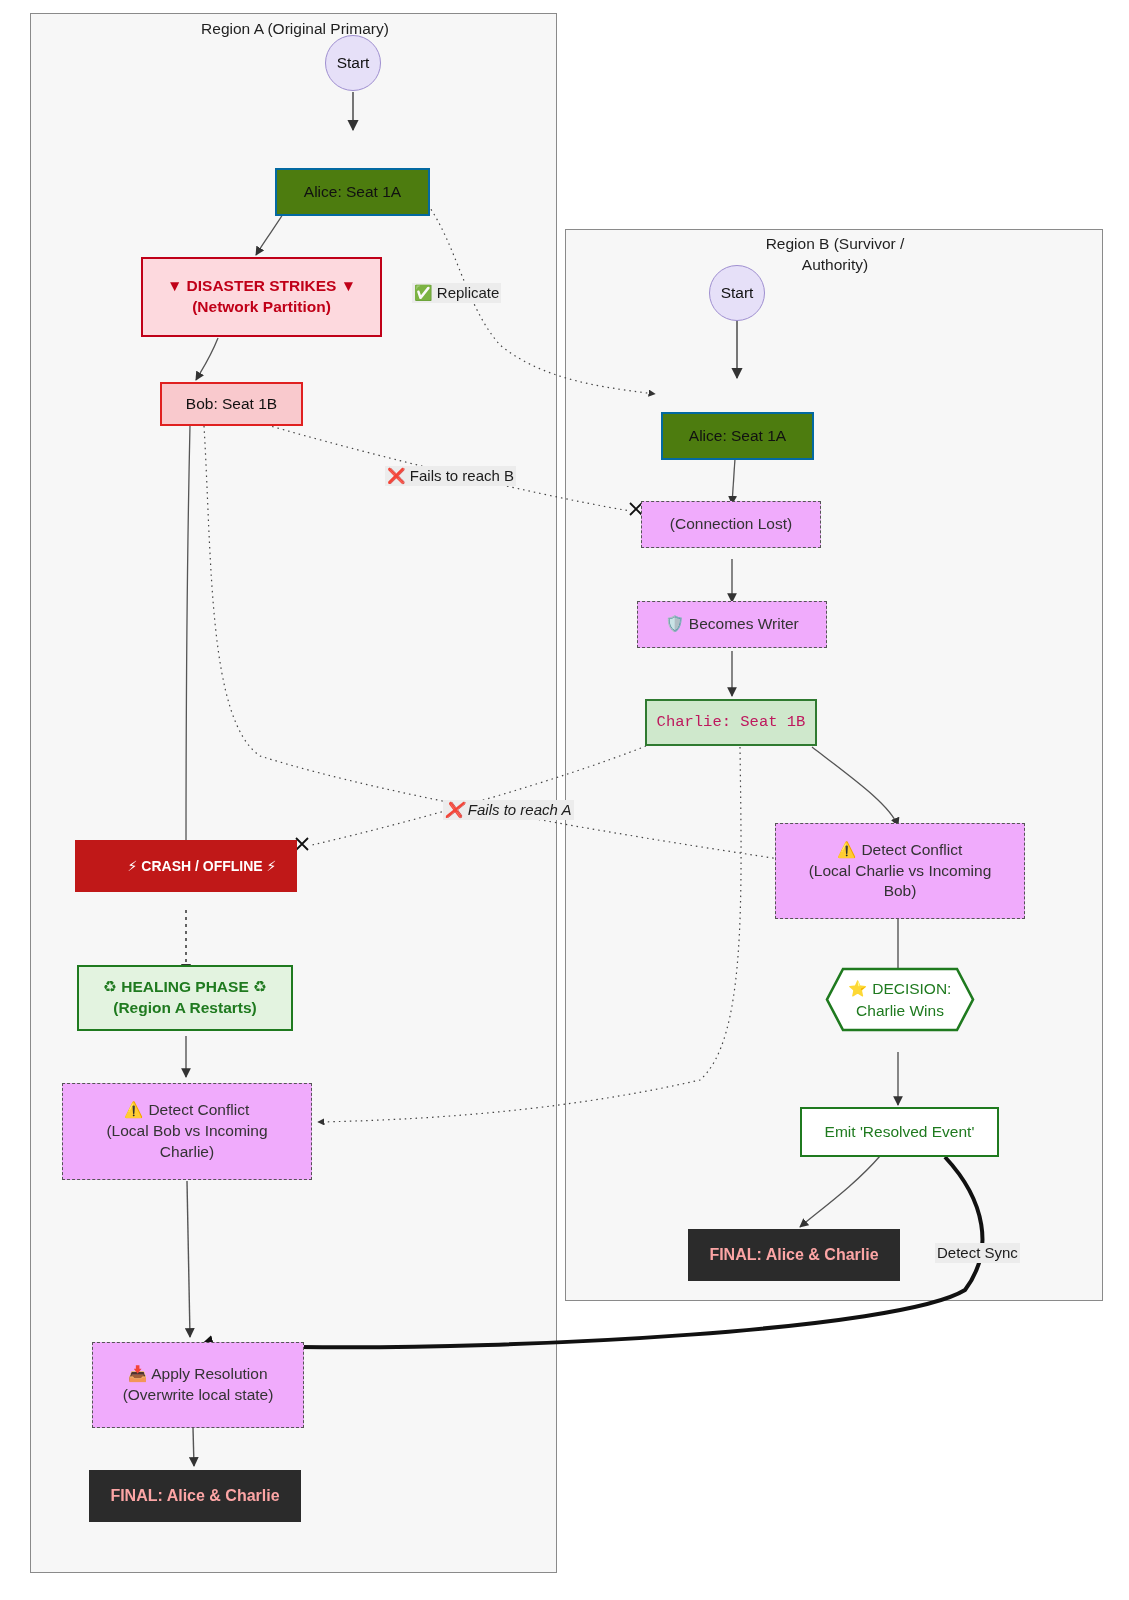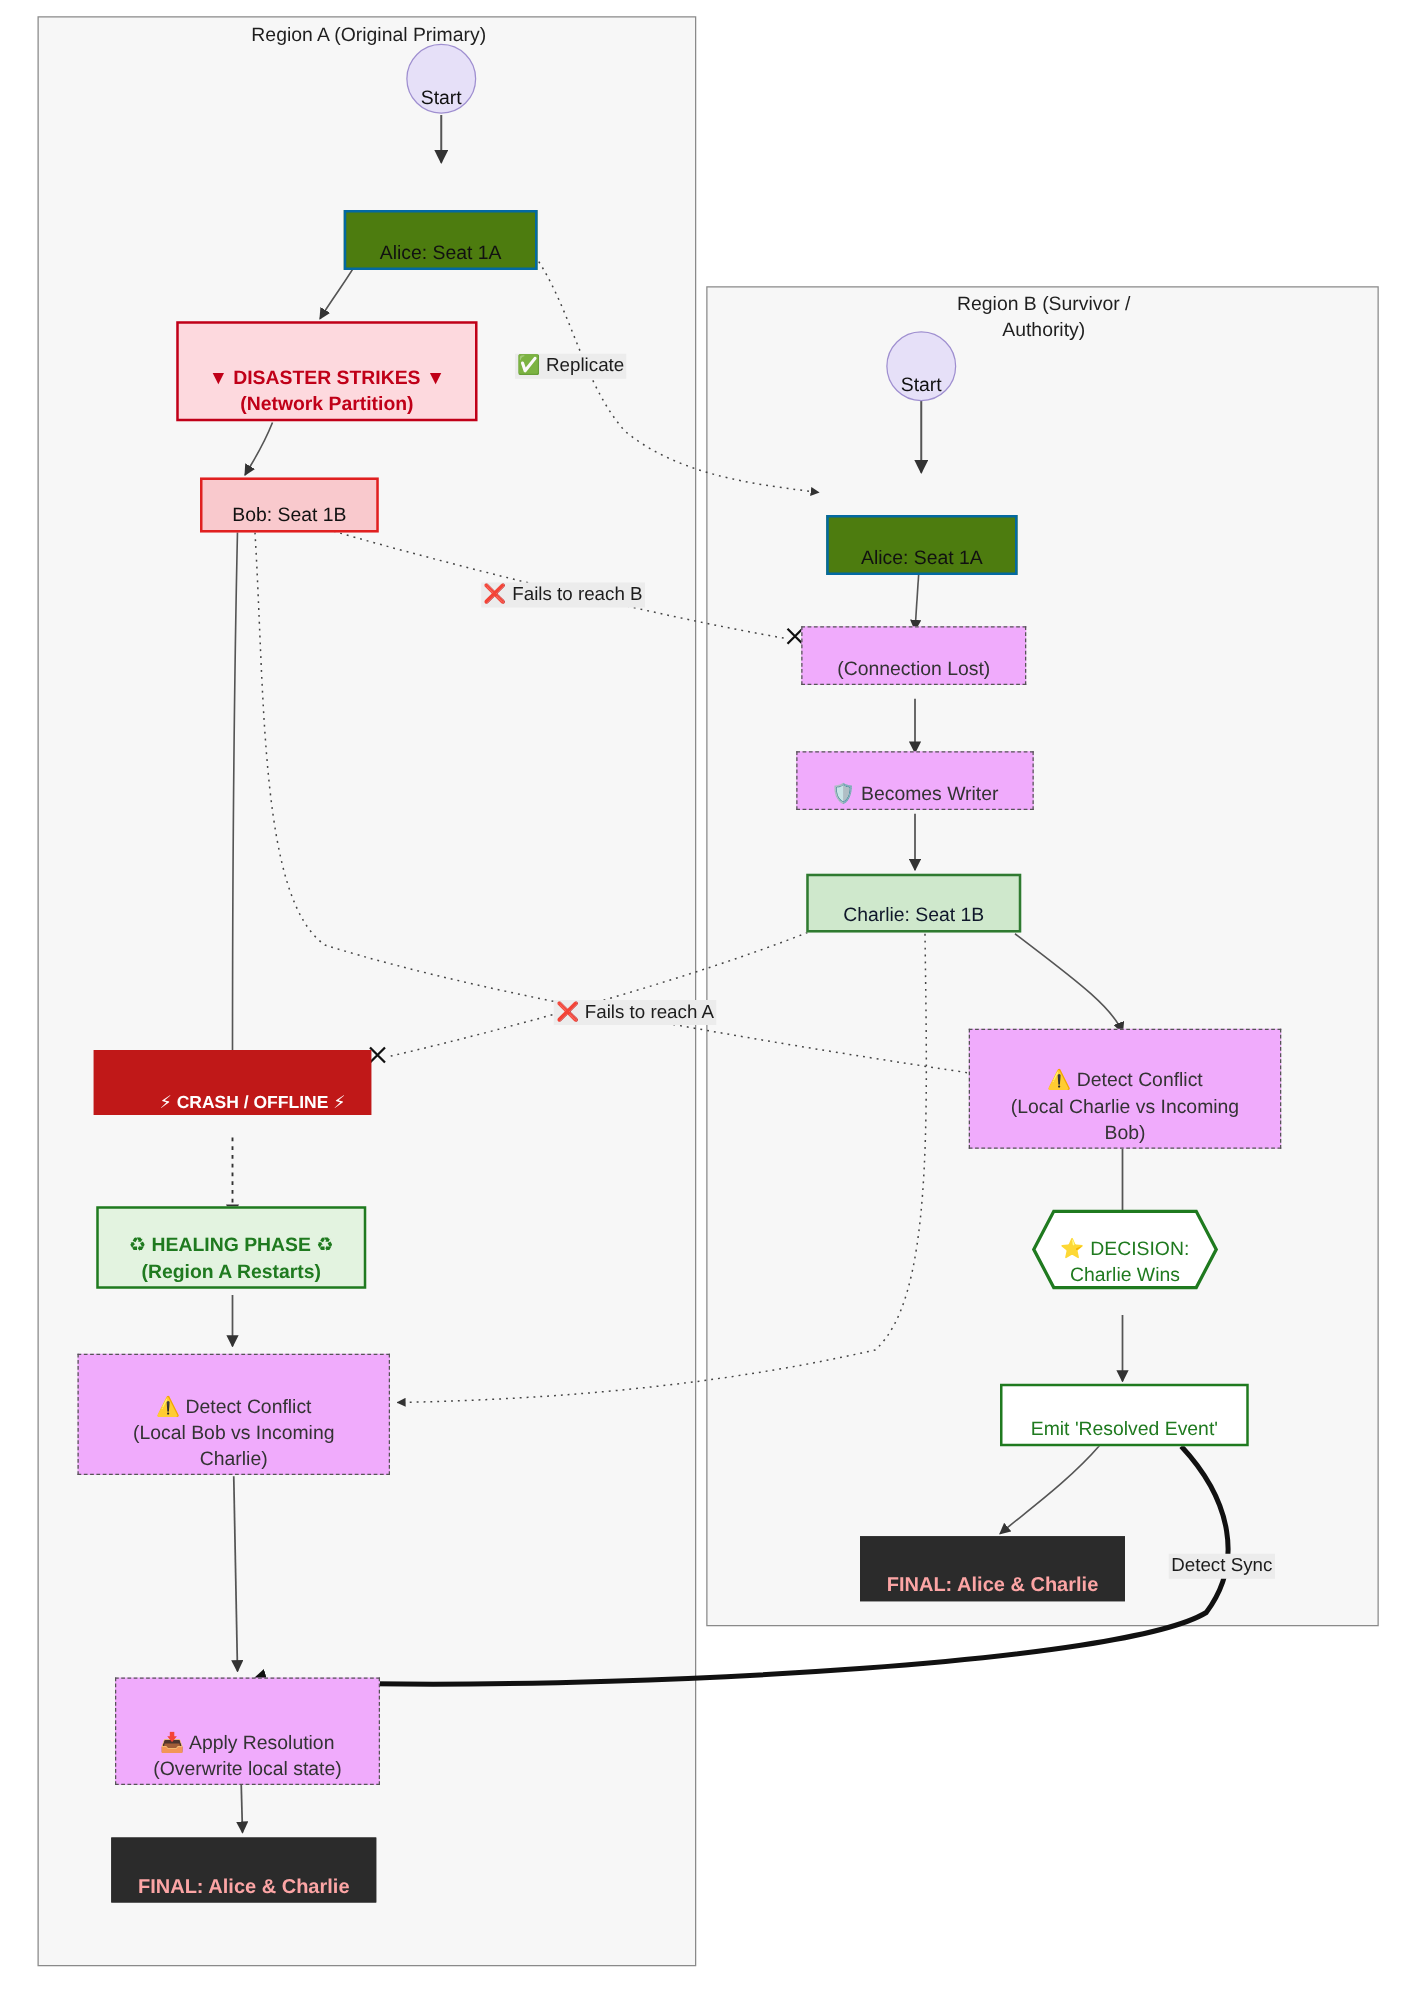--- a/index.html
+++ b/index.html
@@ -32,21 +32,21 @@
     font-size: 15.5px;
     color: #1f1f1f;
     line-height: 1.35;
   }
   .node {
     position: absolute;
     box-sizing: border-box;
     display: flex;
     flex-direction: column;
     align-items: center;
-    justify-content: flex-end;
+    justify-content: center;
     text-align: center;
     font-size: 15.5px;
     line-height: 1.35;
   }
   .node .l2 { display: block; }
 
   
   .n-start {
     border-radius: 50%;
     background: #e6e0f8;
@@ -89,22 +89,23 @@
   .n-greensoft {
     background: #e3f3e0;
     border: 2px solid #1f7a1f;
     color: #1f7a1f;
     font-weight: bold;
   }
   
   .n-greenmid {
     background: #cfe8cc;
     border: 2px solid #2f7a30;
-    color: #0f172a;
+    color: #be185d;
     font-weight: normal;
+    font-family: Liberation Mono, monospace;
   }
   
   .n-greenline {
     background: #ffffff;
     border: 2px solid #1f7a1f;
     color: #1f7a1f;
   }
   
   .n-dashed {
     background: #f0abfc;
@@ -303,17 +304,17 @@
   </div>
 
   <div class="node n-final" style="left:688px; top:1229px; width:212px; height:52px;">
     <span>FINAL: Alice &amp; Charlie</span>
   </div>
 
   <div class="edge-label" style="left:412px; top:283px;">✅ Replicate</div>
 
   <div class="edge-label" style="left:385px; top:466px;">❌ Fails to reach B</div>
 
-  <div class="edge-label" style="left:443px; top:800px;">❌ Fails to reach A</div>
+  <div class="edge-label" style="left:443px; top:800px;font-style:italic;">❌ Fails to reach A</div>
 
   <div class="edge-label" style="left:935px; top:1243px;">Detect Sync</div>
 
 </div>
 
 </body></html>

